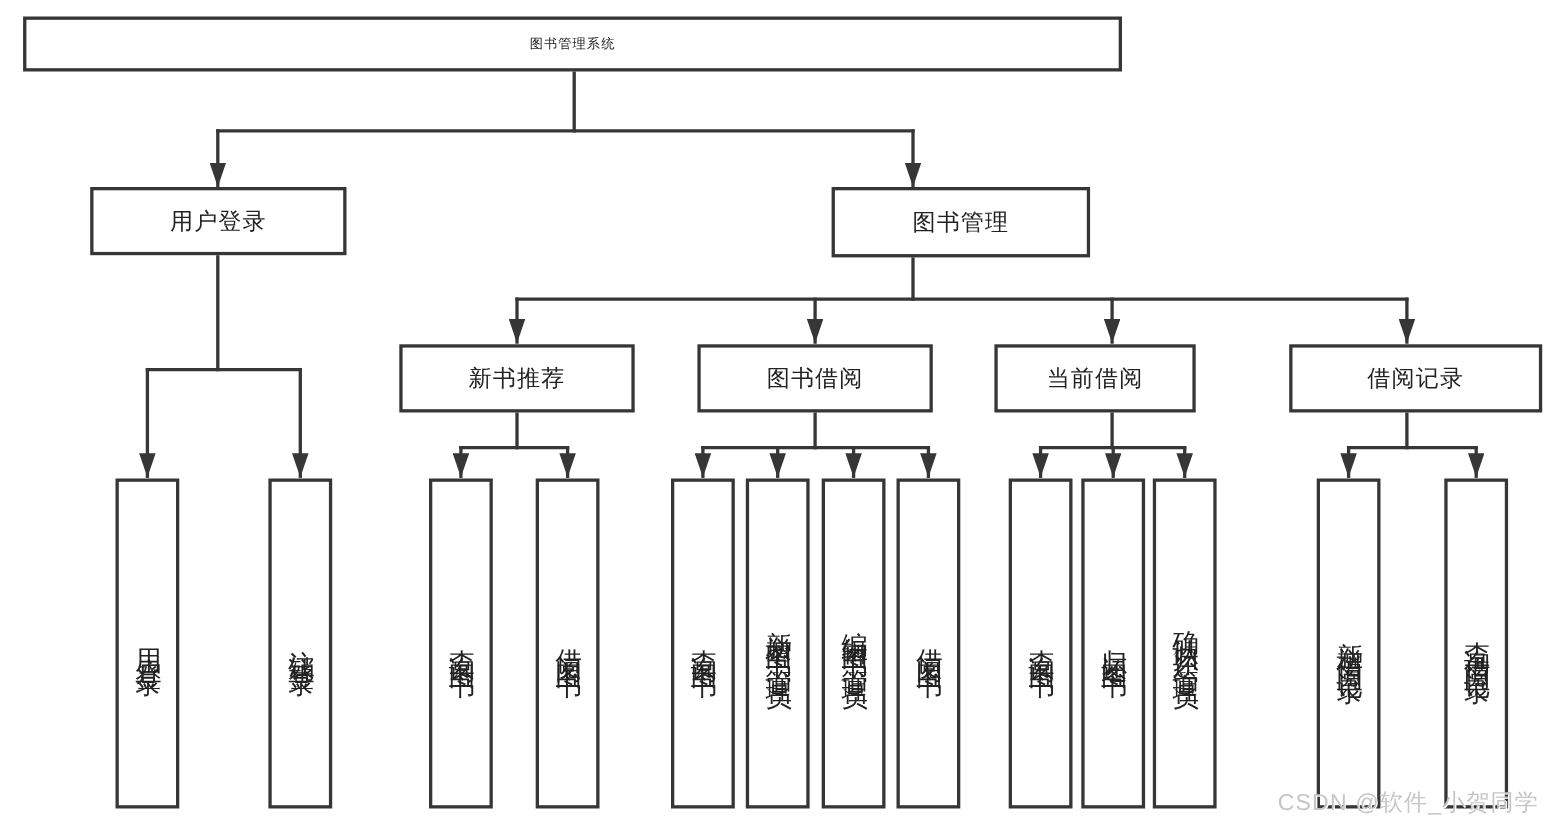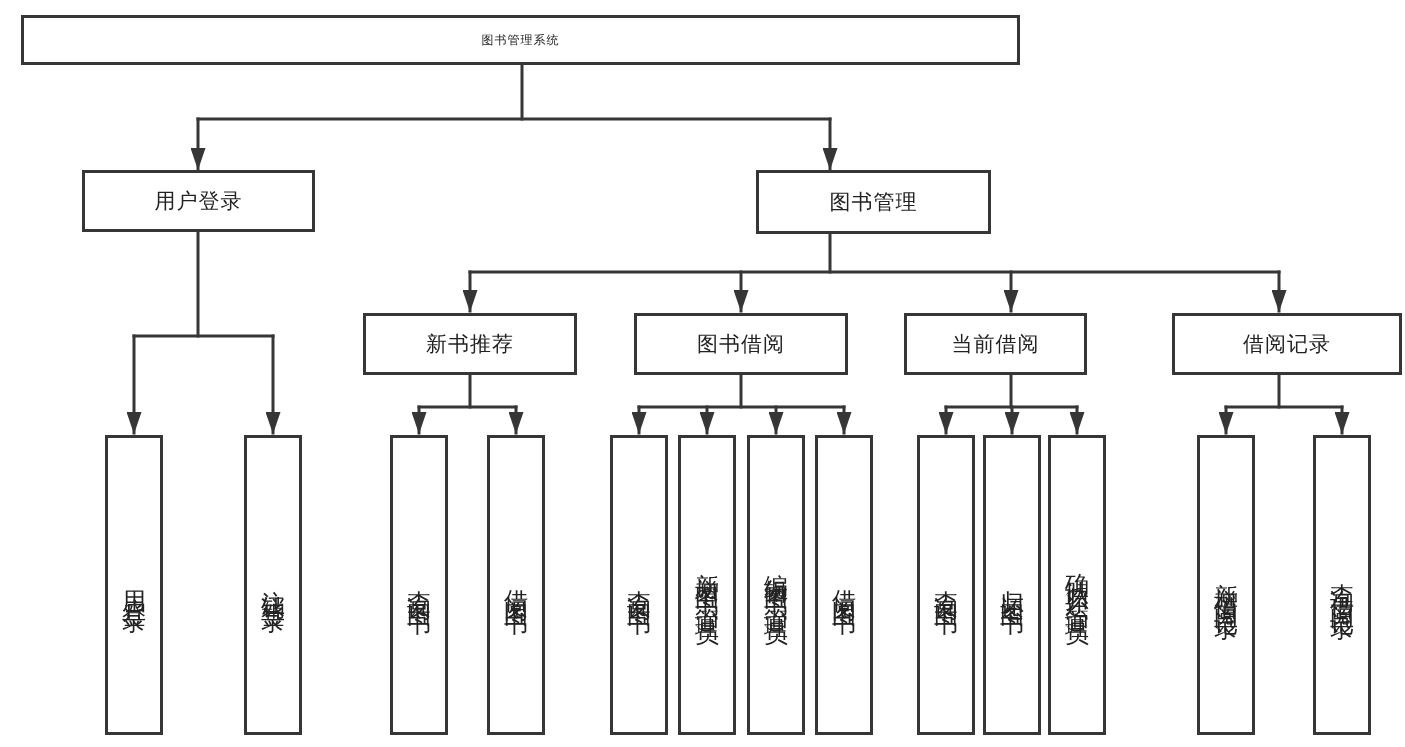--- a/index.html
+++ b/index.html
@@ -168,14 +168,15 @@
     <span class="vlabel">确认归还（管理员）</span>
   </div>
 
   <div class="box vbox" style="left:1197px; top:435px; width:58px; height:300px;">
     <span class="vlabel">新增借阅记录</span>
   </div>
   <div class="box vbox" style="left:1313px; top:435px; width:58px; height:300px;">
     <span class="vlabel">查询借阅记录</span>
   </div>
 
+  <div class="watermark">CSDN @软件_小贺同学</div>
 
 </div>
 
 </body></html>

